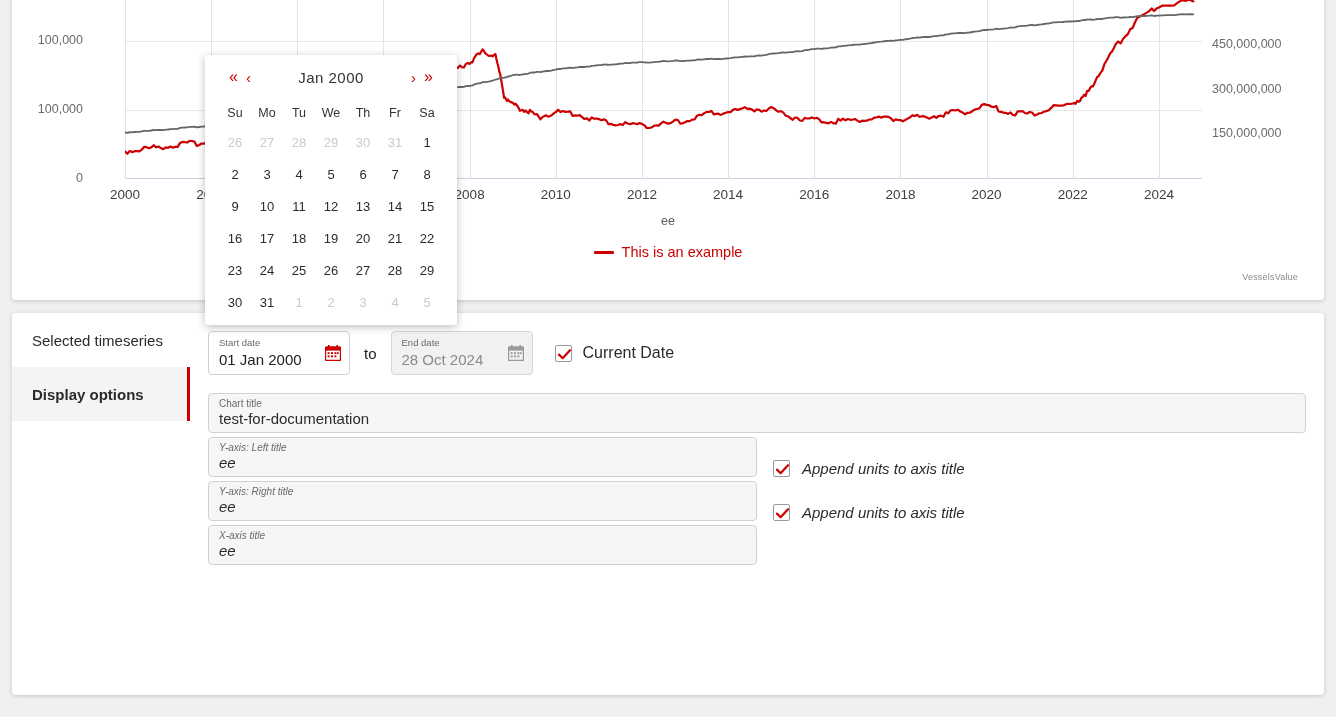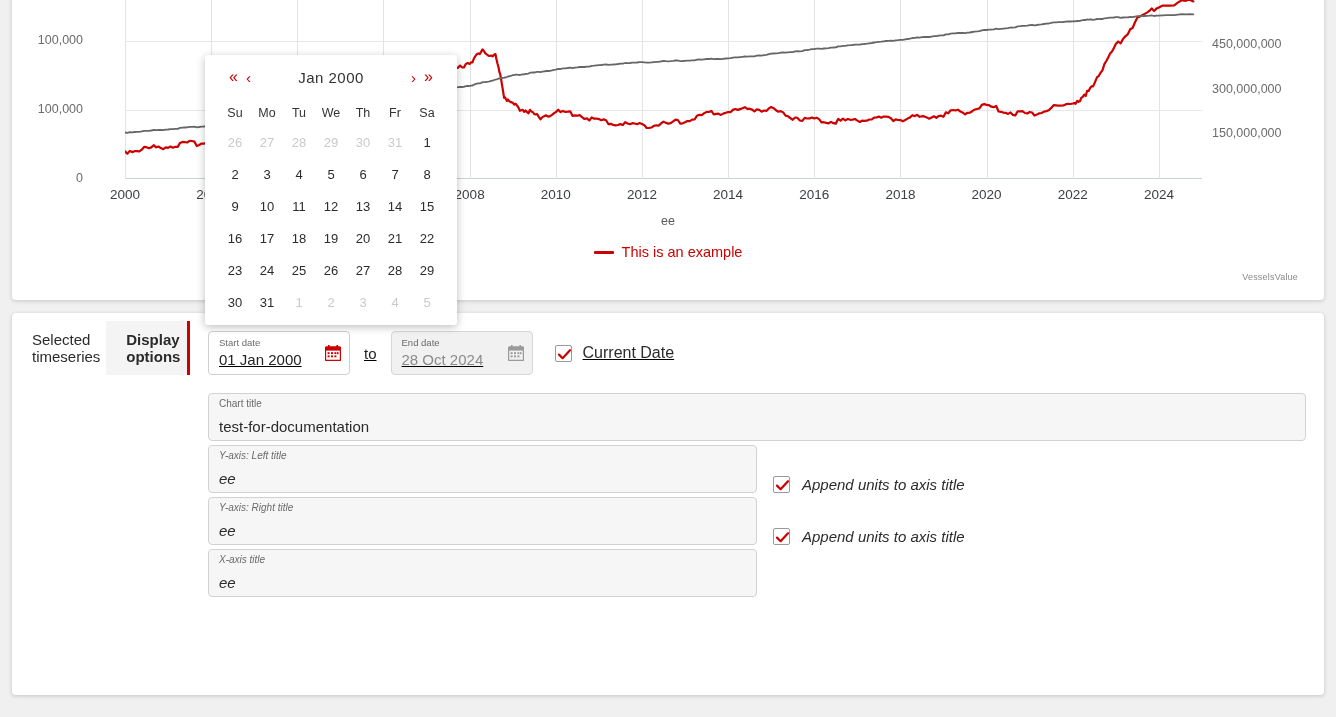--- a/index.html
+++ b/index.html
@@ -124,42 +124,41 @@
     width: 1312px; height: 382px;
     background: #ffffff;
     border-radius: 4px;
     box-shadow: 0 1px 4px rgba(0,0,0,0.18);
     display: flex;
     overflow: hidden;
   }
   .tabs {
     width: 178px;
     flex: 0 0 178px;
-    display: flex; flex-direction: row;
-    padding-top: 8px;
+    display: flex; flex-direction: column;
   }
   .tab {
     height: 54px;
     display: flex; align-items: center;
     padding-left: 20px;
     font-size: 15px; color: #2b2b2b;
     cursor: pointer;
     border-right: 3px solid transparent;
     background: #ffffff;
   }
   .tab.active {
     background: #f4f4f4;
     border-right-color: #cc0000;
     font-weight: bold;
   }
   .panel { flex: 1; padding: 12px 18px 0 18px; position: relative; }
 
   .date-row {
     display: flex; align-items: center;
-    gap: 0; margin-top: 6px; text-decoration: underline;
+    gap: 0; margin-top: 6px;
   }
   .date-field {
     position: relative;
     width: 142px; height: 44px;
     border: 1px solid #cfcfcf;
     border-radius: 4px;
     background: #ffffff;
     display: flex; align-items: flex-end;
     padding: 0 34px 4px 10px;
   }
@@ -187,21 +186,21 @@
     background: #fff;
     position: relative;
     cursor: pointer;
     flex: 0 0 17px;
   }
   .cbox svg { position: absolute; left: 1px; top: 1px; }
   .cb-label { font-size: 16px; color: #2b2b2b; white-space: nowrap; }
 
   .text-field {
     position: relative;
-    height: 48px;
+    height: 40px;
     border: 1px solid #d2d2d2;
     border-radius: 4px;
     background: #f6f6f6;
     display: flex; align-items: flex-end;
     padding: 0 10px 3px 10px;
   }
   .text-value { font-size: 15px; color: #2b2b2b; line-height: 20px; }
   .tf-label {
     position: absolute; left: 10px; top: 4px;
     font-size: 10px; color: #6a6a6a;

